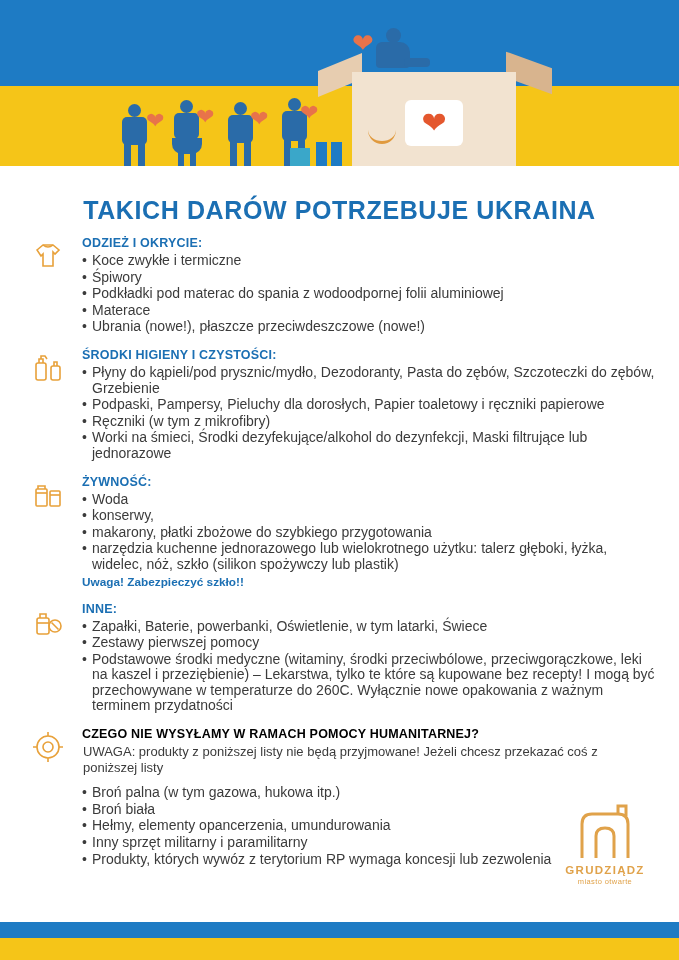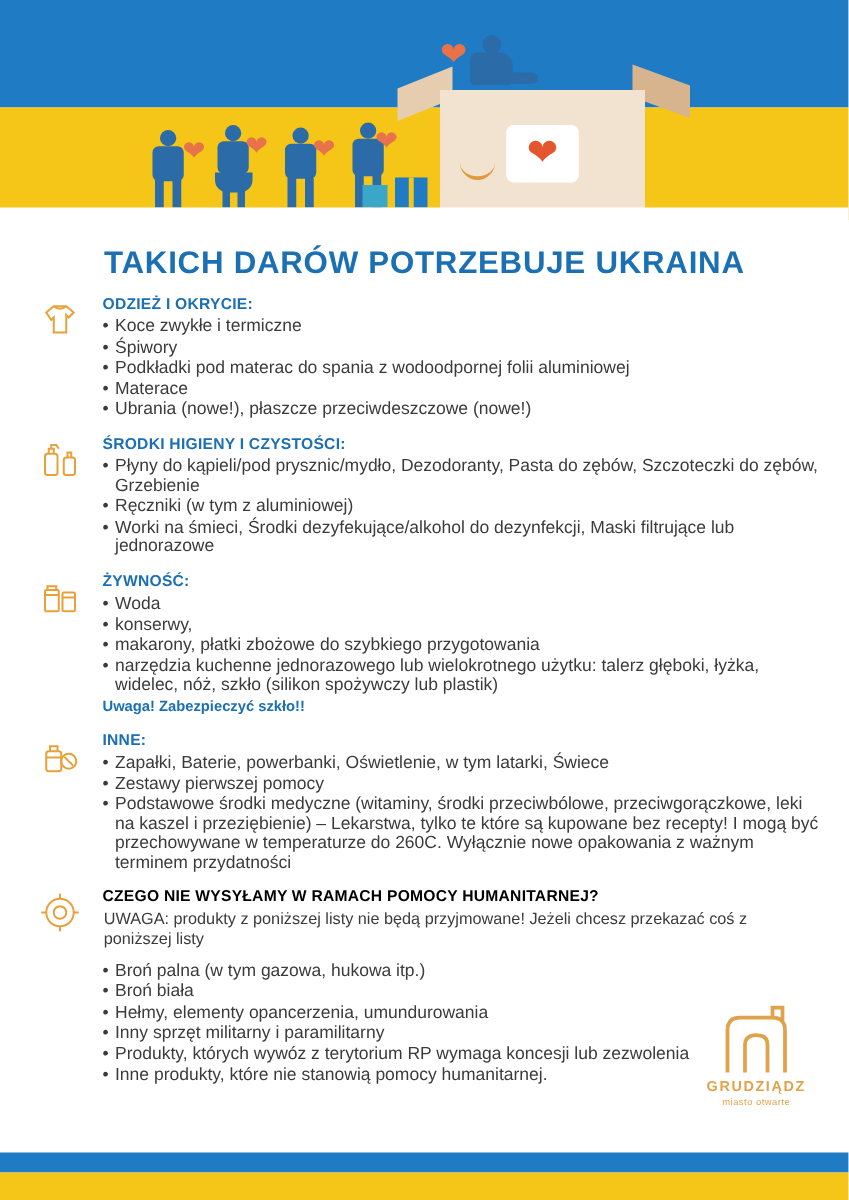--- a/index.html
+++ b/index.html
@@ -239,21 +239,22 @@
           <path class="ico" d="M9 13 V9 h4 v4"></path>
           <path class="ico" d="M11 9 V6 h4 l2 3"></path>
           <rect class="ico" x="21" y="16" width="9" height="14" rx="2"></rect>
           <path class="ico" d="M24 16 V12 h3 v4"></path>
         </svg>
       </div>
       <div class="sec-body">
         <div class="sec-head">ŚRODKI HIGIENY I CZYSTOŚCI:</div>
         <ul class="items">
           <li>Płyny do kąpieli/pod prysznic/mydło, Dezodoranty, Pasta do zębów, Szczoteczki do zębów, Grzebienie</li>
-          <li>Ręczniki (w tym z aluminiowej)</li>
+          <li>Podpaski, Pampersy, Pieluchy dla dorosłych, Papier toaletowy i ręczniki papierowe</li>
+          <li>Ręczniki (w tym z mikrofibry)</li>
           <li>Worki na śmieci, Środki dezyfekujące/alkohol do dezynfekcji, Maski filtrujące lub jednorazowe</li>
         </ul>
       </div>
     </div>
 
     <div class="section">
       <div class="sec-icon">
         <svg width="36" height="36" viewBox="0 0 36 36">
           <rect class="ico" x="6" y="12" width="11" height="17" rx="1"></rect>
           <path class="ico" d="M6 16 h11"></path>
@@ -304,21 +305,20 @@
       </div>
       <div class="sec-body">
         <div class="sec-head warn">CZEGO NIE WYSYŁAMY W RAMACH POMOCY HUMANITARNEJ?</div>
         <div class="para">UWAGA: produkty z poniższej listy nie będą przyjmowane! Jeżeli chcesz przekazać coś z poniższej listy</div>
         <ul class="items">
           <li>Broń palna (w tym gazowa, hukowa itp.)</li>
           <li>Broń biała</li>
           <li>Hełmy, elementy opancerzenia, umundurowania</li>
           <li>Inny sprzęt militarny i paramilitarny</li>
           <li>Produkty, których wywóz z terytorium RP wymaga koncesji lub zezwolenia</li>
-          <li>Inne produkty, które nie stanowią pomocy humanitarnej.</li>
         </ul>
       </div>
     </div>
 
   </div>
 
   <div class="logo">
     <div class="logo-mark">
       <svg width="62" height="58" viewBox="0 0 62 58">
         <path d="M8 56 V22 q0-10 10-10 h26 q10 0 10 10 v34" fill="none" stroke="#e0a24a" stroke-width="3"></path>

